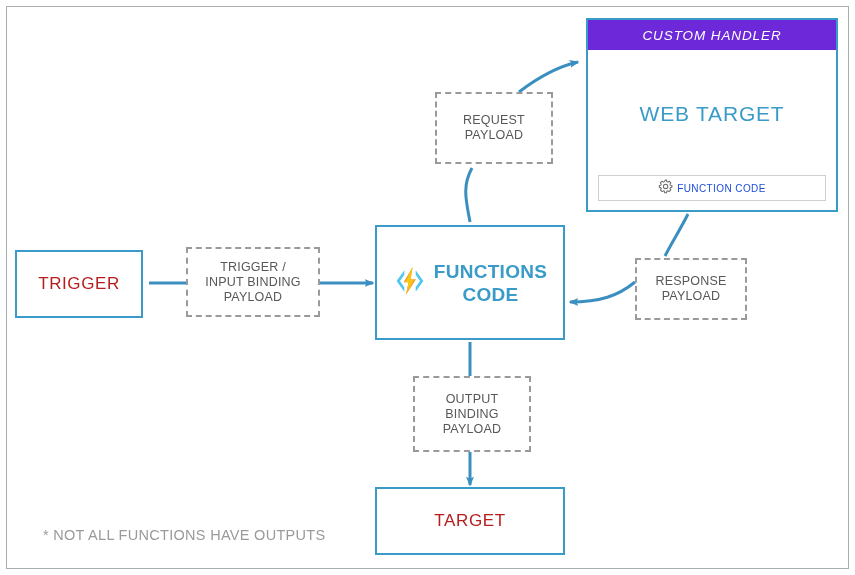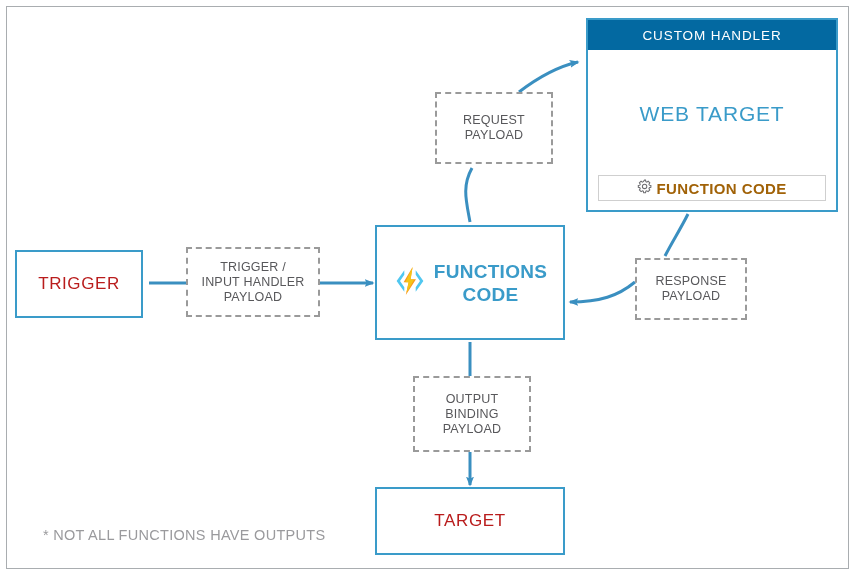--- a/index.html
+++ b/index.html
@@ -77,27 +77,28 @@
   
   #custom-handler-box {
     position: absolute;
     left: 586px; top: 18px; width: 252px; height: 194px;
     border: 2px solid #3a9bc9;
     background: #ffffff;
     box-sizing: border-box;
   }
   #custom-handler-header {
     height: 30px;
-    background: #0369a1;
+    background: #6d28d9;
     color: #ffffff;
     font-size: 13.5px;
     letter-spacing: 0.9px;
     display: flex;
     align-items: center;
     justify-content: center;
+    font-style: italic;
   }
   #web-server-label {
     position: absolute;
     left: 0; right: 0; top: 82px;
     text-align: center;
     color: #3a9bc9;
     font-size: 21px;
     letter-spacing: 0.8px;
   }
   #function-code-box {
@@ -106,24 +107,23 @@
     height: 26px;
     border: 1px solid #cfcfcf;
     background: #ffffff;
     box-sizing: border-box;
     display: flex;
     align-items: center;
     justify-content: center;
     gap: 4px;
   }
   #function-code-box .fc-text {
-    color: #a16207;
-    font-size: 15px;
+    color: #1d4ed8;
+    font-size: 10px;
     letter-spacing: 0.4px;
-    font-weight: bold;
   }
 
   
   .dashed-box {
     position: absolute;
     border: 2px dashed #9a9a9a;
     background: transparent;
     box-sizing: border-box;
     display: flex;
     align-items: center;
@@ -182,21 +182,21 @@
     <line x1="470" y1="452" x2="470" y2="485" stroke="#3a8fc0" stroke-width="3" marker-end="url(#arrowblue)"></line>
   </svg>
 
   <div class="blue-box" id="trigger-box">
     <span class="box-label">TRIGGER</span>
   </div>
 
   <div class="dashed-box" id="trigger-payload-box">
     <div class="dash-label">
       <div>TRIGGER /</div>
-      <div>INPUT HANDLER</div>
+      <div>INPUT BINDING</div>
       <div>PAYLOAD</div>
     </div>
   </div>
 
   <div class="blue-box" id="functions-host-box">
     <div class="fh-inner">
       <span class="fn-logo">
         <svg width="34" height="34" viewBox="0 0 34 34" xmlns="http://www.w3.org/2000/svg">
           <path d="M11.3 6.2 L3.6 17 L11.3 27.8 L11.3 23.3 L7.0 17 L11.3 10.7 Z" fill="#50c7f0"></path>
           <path d="M22.7 6.2 L30.4 17 L22.7 27.8 L22.7 23.3 L27.0 17 L22.7 10.7 Z" fill="#50c7f0"></path>

